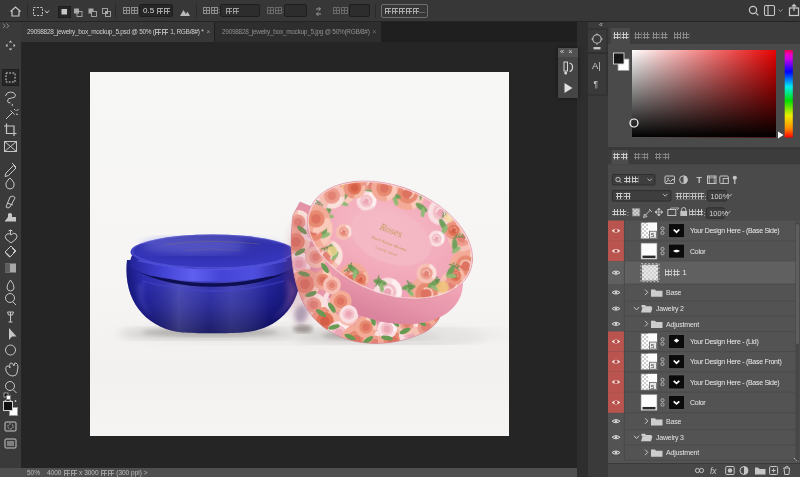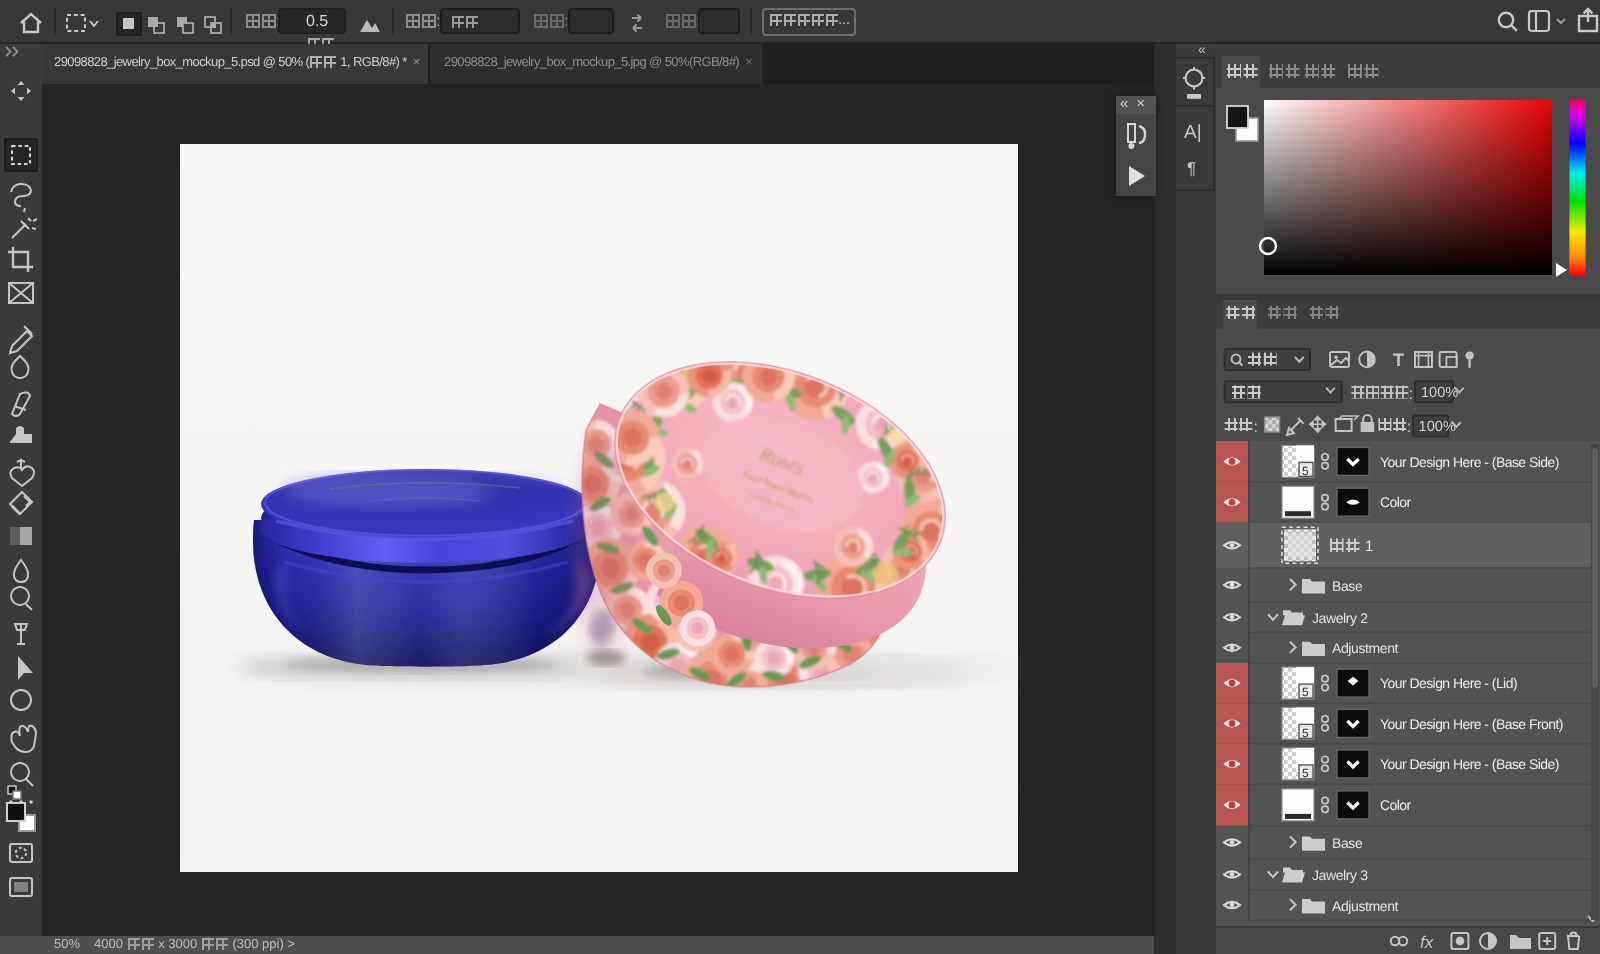--- a/index.html
+++ b/index.html
@@ -56,21 +56,21 @@
       <path d="M768 5.5 v10" stroke-width="1.1"></path>
  <path d="M778.5 9.5 l2 2 2-2" stroke="#9a9a9a" stroke-width="1"></path>
  <rect x="789.5" y="8" width="9" height="7.5" stroke-width="1.2"></rect>
       <path d="M794 11 V4.5 m-2.2 2.2 L794 4.5l2.2 2.2" stroke-width="1.2"></path>
 </svg>
 <div class="sep" style="left:27px"></div>
 <div class="sep" style="left:115px"></div>
 <div class="sep" style="left:196px"></div>
 <div class="sep" style="left:375px"></div>
 <span class="lab" style="left:122px"><i class="cj c7"></i><i class="cj c7"></i>:</span>
-<div class="ibox" style="left:139px;top:4px;width:34px;height:13px;color:#d5d5d5;font-size:8px;line-height:11px;padding-left:13px">0.5 <i class="cj c6"></i><i class="cj c6"></i></div>
+<div class="ibox" style="left:139px;top:4px;width:34px;height:13px;color:#d5d5d5;font-size:8px;line-height:11px;padding-left:3px">0.5 <i class="cj c6"></i><i class="cj c6"></i></div>
 <span class="lab" style="left:202px"><i class="cj c7"></i><i class="cj c7"></i>:</span>
 <div class="ibox" style="left:220px;top:4px;width:40px;height:13px;background:#2d2d2d;color:#c5c5c5;font-size:8px;line-height:11px;padding-left:4px"><i class="cj c6"></i><i class="cj c6"></i></div>
 <span class="lab dim" style="left:266px"><i class="cj c7"></i><i class="cj c7"></i>:</span>
 <div class="ibox" style="left:284px;top:4px;width:23px;height:13px;background:#2d2d2d"></div>
 <span class="lab dim" style="left:332px"><i class="cj c7"></i><i class="cj c7"></i>:</span>
 <div class="ibox" style="left:349px;top:4px;width:21px;height:13px;background:#2d2d2d"></div>
 <div class="abs" style="left:381px;top:3.5px;width:47px;height:14px;border:1px solid #6e6e6e;border-radius:2px;color:#d8d8d8;font-size:7px;line-height:12px;text-align:center"><i class="cj c6"></i><i class="cj c6"></i><i class="cj c6"></i><i class="cj c6"></i><i class="cj c6"></i>...</div>
 </div>
 <div class="abs" id="tabrow">
 <div class="tab1"><span style="margin-left:6px">29098828_jewelry_box_mockup_5.psd @ 50% (<i class="cj c6" style="opacity:.8"></i><i class="cj c6" style="opacity:.8"></i> 1, RGB/8#) *&nbsp;&nbsp;<span style="color:#9a9a9a">×</span></span></div>

